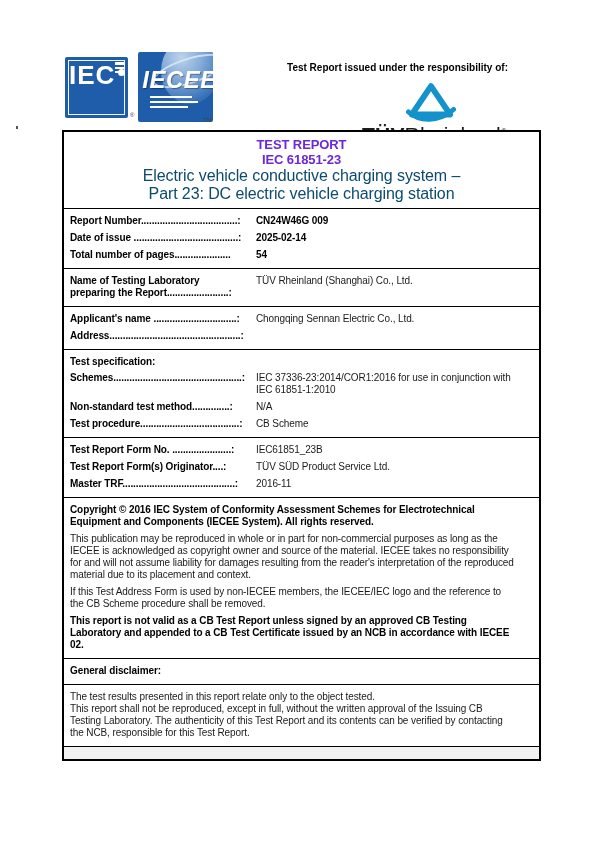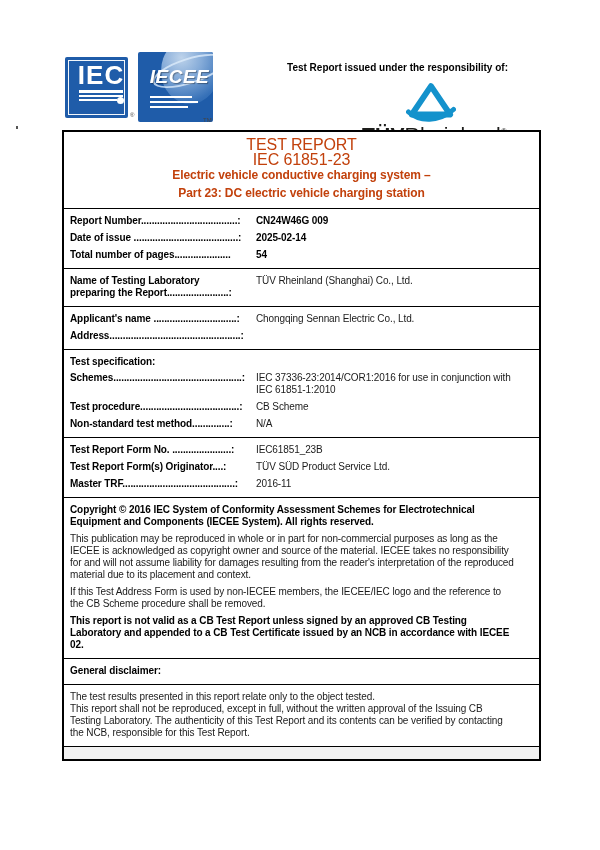--- a/index.html
+++ b/index.html
@@ -9,21 +9,21 @@
     position:relative; width:600px; height:850px; background:#ffffff; overflow:hidden;
   }
 
   
   .logo-iec {
     position:absolute; left:65px; top:57px; width:63px; height:61px;
     background:#1f5ca9; border-radius:2px;
   }
   .logo-iec .inner {
     position:absolute; inset:3px; border:1px solid rgba(255,255,255,.95);
-    display:flex; flex-direction:column; align-items:center;padding-left:9px;
+    display:flex; align-items:flex-start;
   }
   .logo-iec .iec-text {
     color:#fff; font-weight:bold; font-size:26px; line-height:28px; letter-spacing:1px;
   }
   .logo-iec .bars { width:44px; margin-top:1px; position:relative; }
   .logo-iec .bars .b { background:#fff; margin-bottom:2px; }
   .logo-iec .b1 { height:3px; width:100%; }
   .logo-iec .b2 { height:2px; width:100%; }
   .logo-iec .b3 { height:2px; width:86%; }
   .logo-iec .dot {
@@ -39,21 +39,21 @@
     position:absolute; right:-6px; top:-14px; width:58px; height:66px; border-radius:50%;
     background:radial-gradient(circle at 35% 30%, #cfe0f2 0%, #8fb3dd 35%, #3a74ba 75%, #1f5ca9 100%);
     opacity:.9;
   }
   .logo-iecee .ring {
     position:absolute; right:-14px; top:6px; width:76px; height:26px; border-radius:50%;
     border:2px solid rgba(220,235,250,.8); transform:rotate(-18deg);
   }
   .logo-iecee .iecee-text {
     position:absolute; left:4px; top:14px; width:100%; text-align:center;
-    color:#fff; font-weight:bold; font-style:italic; font-size:19px; letter-spacing:.5px;
+    color:#fff; font-weight:bold; font-style:italic; font-size:24px; letter-spacing:.5px;
     text-shadow:1px 1px 1px rgba(0,0,0,.35);
   }
   .logo-iecee .bars { position:absolute; left:12px; top:44px; width:42px; }
   .logo-iecee .bars .b { background:#fff; margin-bottom:3px; height:2px; }
   .logo-iecee .bars .b.w1 { width:100%; } .logo-iecee .bars .b.w2 { width:115%; } .logo-iecee .bars .b.w3 { width:90%; }
 
   .resp-line {
     position:absolute; left:250px; top:62px; width:295px; text-align:center;
     font-weight:bold; font-size:10px; color:#000;
   }
@@ -68,22 +68,22 @@
   
   .trf-table {
     position:absolute; left:62px; top:130px; width:479px;
     border:2px solid #000; background:#fff;
     font-size:10px; line-height:12px; letter-spacing:-0.1px;
   }
   .cell { border-top:1px solid #000; padding:6px 24px 7px 6px; }
   .cell:first-child { border-top:none; }
 
   .title-block { text-align:center; padding:5px 4px 6px 4px; }
-  .title-block .t-sm { font-weight:normal; font-size:16px; line-height:15px; color:#c2410c; }
-  .title-block .t-lg { font-weight:bold; font-size:12px; line-height:17.5px; color:#c2410c; }
+  .title-block .t-sm { font-weight:bold; font-size:13px; line-height:15px; color:#6d28d9; }
+  .title-block .t-lg { font-weight:normal; font-size:16px; line-height:17.5px; color:#0c4a6e; }
 
   .frow { display:flex; margin-bottom:5px; }
   .frow:last-child { margin-bottom:0; }
   .flabel {
     width:178px; flex:0 0 178px; font-weight:bold; color:#000;
     white-space:pre-wrap; overflow:hidden;
   }
   .fvalue { flex:1; padding-left:8px; }
   .fvalue.bold { font-weight:bold; color:#000; }
 
@@ -179,26 +179,26 @@
       </div>
     </div>
 
     <div class="cell">
       <div class="sec-head">Test specification:</div>
       <div class="frow">
         <div class="flabel">Schemes................................................:</div>
         <div class="fvalue">IEC 37336-23:2014/COR1:2016 for use in conjunction with IEC 61851-1:2010</div>
       </div>
       <div class="frow">
+        <div class="flabel">Non-standard test method..............:</div>
+        <div class="fvalue">N/A</div>
+      </div>
+      <div class="frow">
         <div class="flabel">Test procedure.....................................:</div>
         <div class="fvalue">CB Scheme</div>
-      </div>
-      <div class="frow">
-        <div class="flabel">Non-standard test method..............:</div>
-        <div class="fvalue">N/A</div>
       </div>
     </div>
 
     <div class="cell">
       <div class="frow">
         <div class="flabel">Test Report Form No. ......................:</div>
         <div class="fvalue">IEC61851_23B</div>
       </div>
       <div class="frow">
         <div class="flabel">Test Report Form(s) Originator....:</div>

